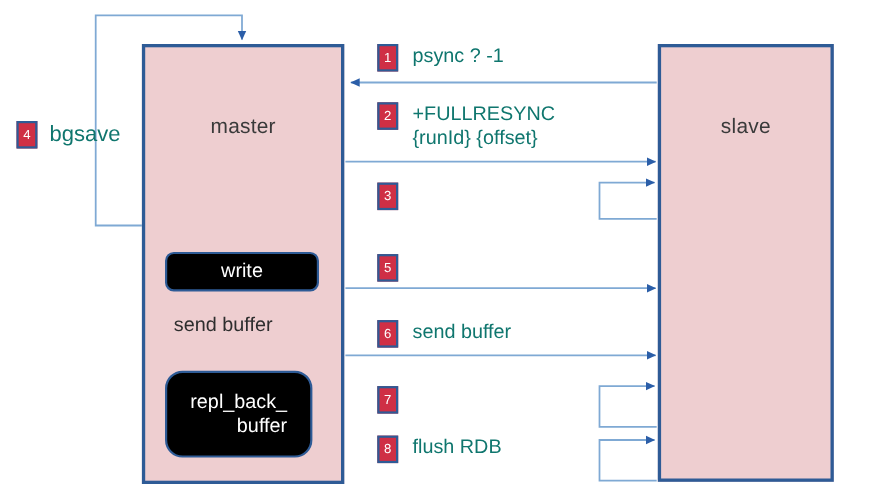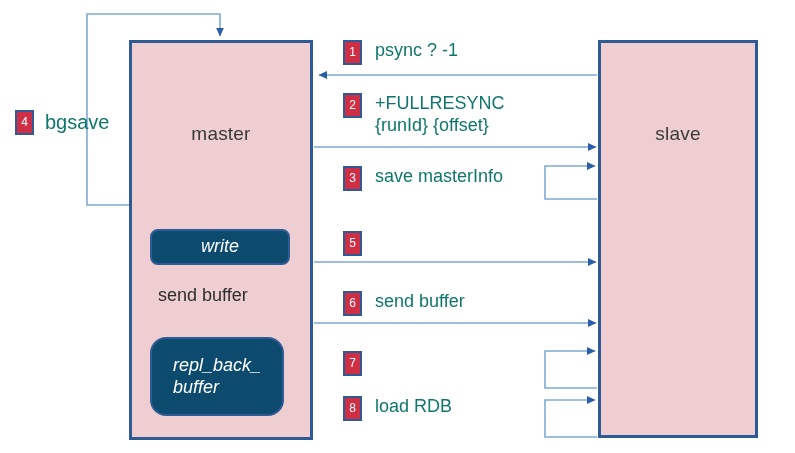--- a/index.html
+++ b/index.html
@@ -27,43 +27,42 @@
   .node {
     position: absolute;
     box-sizing: border-box;
     background: #eeced0;
     border: 3px solid #2e5b96;
     display: flex;
     align-items: flex-start;
     justify-content: center;
   }
   .node-label {
-    margin-top: 80px;
+    margin-top: 62px;
     font-size: 19px;
     color: #3a3a3a;
     letter-spacing: .2px;
   }
   #master-node { left: 129px; top: 40px; width: 184px; height: 400px; }
   #slave-node  { left: 598px; top: 40px; width: 160px; height: 398px; }
 
   
   .green-box {
     position: absolute;
     box-sizing: border-box;
-    background: #0c4a6e;
+    background: #000000;
     border: 2px solid #2e5b96;
     border-radius: 9px;
     color: #ffffff;
     display: flex;
     align-items: center;
     justify-content: center;
-    text-align: left;
+    text-align: right;
     font-size: 18px;
     line-height: 1.18;
-    font-style: italic;
   }
   #write-box { left: 150px; top: 229px; width: 140px; height: 36px; border-radius: 8px; }
   #repl-box  { left: 150px; top: 337px; width: 134px; height: 79px; border-radius: 16px; }
 
   
   .free-text {
     position: absolute;
     font-size: 17px;
     color: #2e2e2e;
     white-space: nowrap;
@@ -172,21 +171,20 @@
   </div>
 
   <div class="step" id="step-2">
     <span class="badge">2</span>
     <span class="step-label two-line">+FULLRESYNC
 {runId} {offset}</span>
   </div>
 
   <div class="step" id="step-3">
     <span class="badge">3</span>
-    <span class="step-label">save masterInfo</span>
   </div>
 
   <div class="step" id="step-4">
     <span class="badge">4</span>
     <span class="step-label">bgsave</span>
   </div>
 
   <div class="step" id="step-5">
     <span class="badge">5</span>
   </div>
@@ -195,16 +193,16 @@
     <span class="badge">6</span>
     <span class="step-label">send buffer</span>
   </div>
 
   <div class="step" id="step-7">
     <span class="badge">7</span>
   </div>
 
   <div class="step" id="step-8">
     <span class="badge">8</span>
-    <span class="step-label">load RDB</span>
+    <span class="step-label">flush RDB</span>
   </div>
 
 </div>
 
 </body></html>

